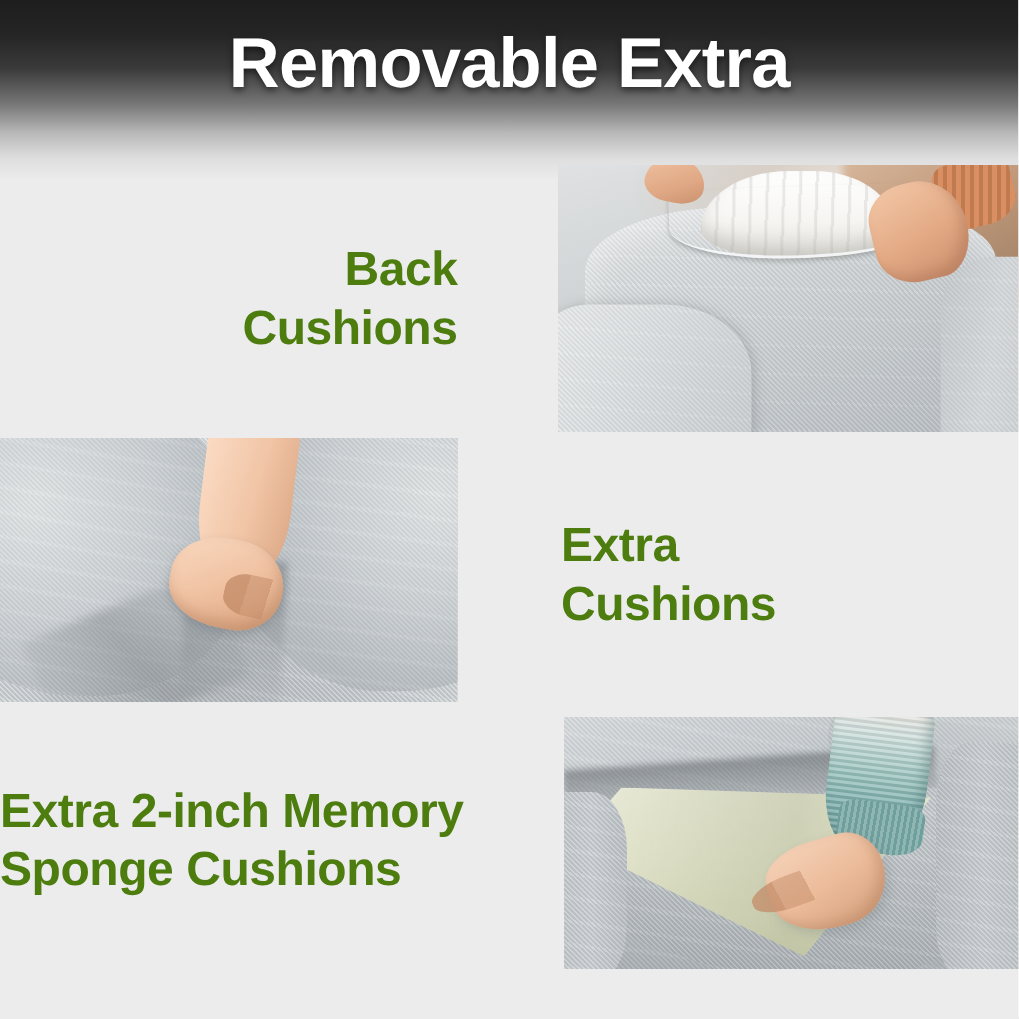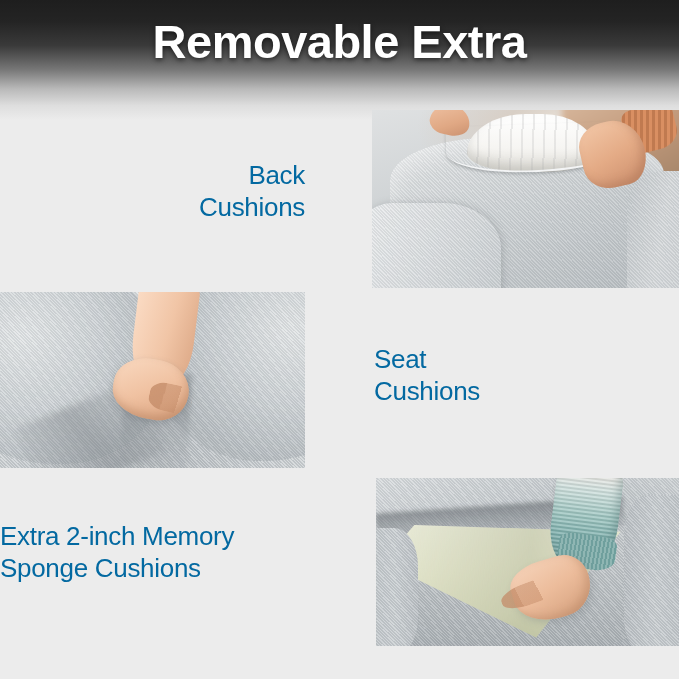--- a/index.html
+++ b/index.html
@@ -42,23 +42,23 @@
     font-weight: bold;
     letter-spacing: -0.5px;
     color: #ffffff;
     text-shadow: 0 2px 5px rgba(0,0,0,0.55);
     white-space: nowrap;
   }
 
   
   .caption {
     position: absolute;
-    color: #0369a1;
-    font-size: 26px;
-    font-weight: normal;
+    color: #4d7c0f;
+    font-size: 32px;
+    font-weight: bold;
     line-height: 1.22;
     letter-spacing: -0.3px;
     white-space: pre-line;
   }
   #cap-back     { right: 374px; top: 160px; text-align: right; }
   #cap-seat     { left: 374px;  top: 344px; text-align: left;  }
   #cap-sponge   { left: 0px;    top: 521px; width: 318px; text-align: left; }
 
   
   .photo {
@@ -333,21 +333,21 @@
       <div class="lobe-l"></div>
       <div class="lobe-r"></div>
       <div class="crease"></div>
       <div class="crease2"></div>
       <div class="forearm"></div>
       <div class="fist"></div>
       <div class="knuckles"></div>
     </div>
   </div>
 
-  <div class="caption" id="cap-seat">Seat
+  <div class="caption" id="cap-seat">Extra
 Cushions</div>
 
   <div class="caption" id="cap-sponge">Extra 2-inch Memory
 Sponge Cushions</div>
 
   <div class="photo" id="photo-foam">
     <div class="scene">
       <div class="bg"></div>
       <div class="backrest"></div>
       <div class="backrest2"></div>

